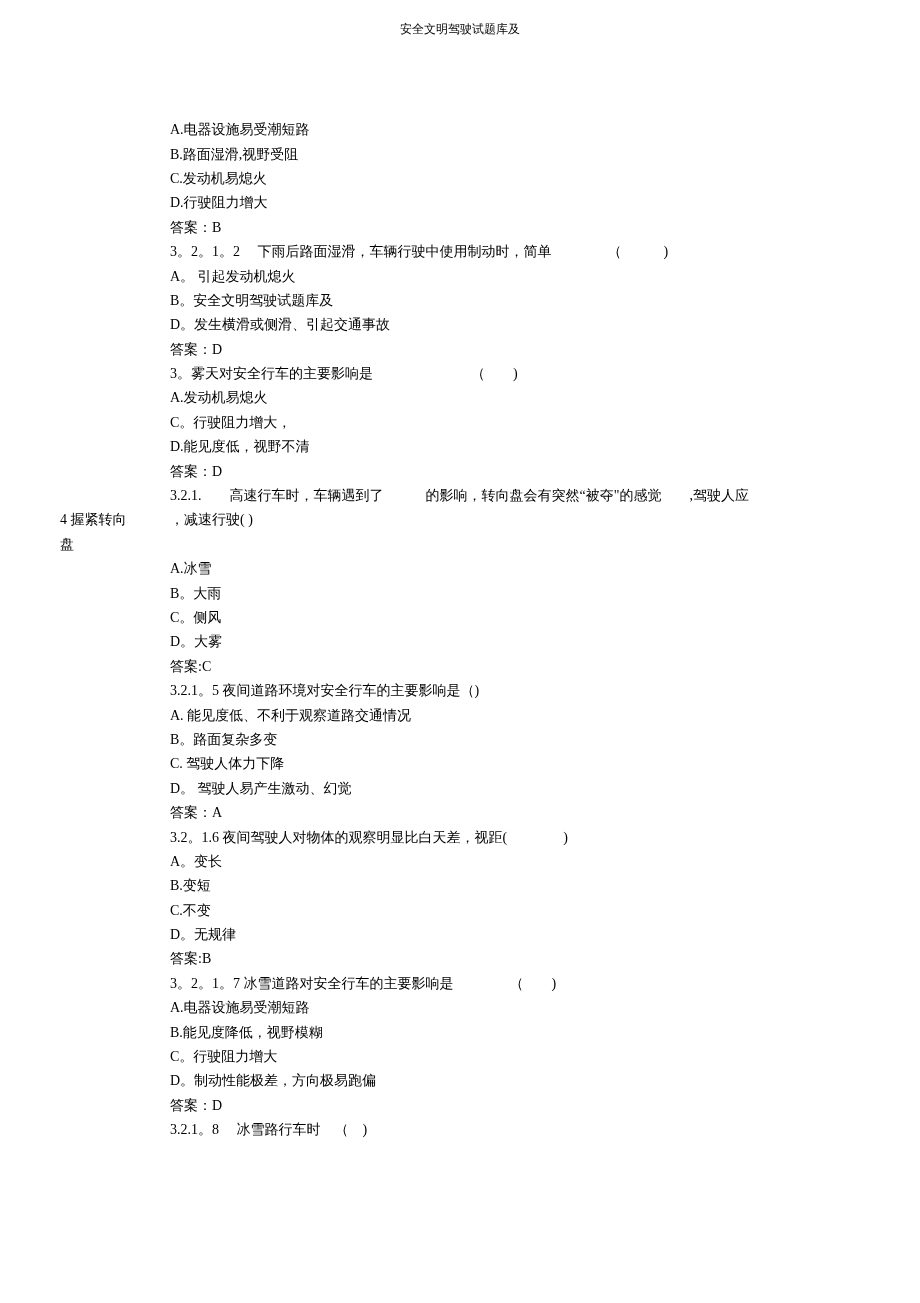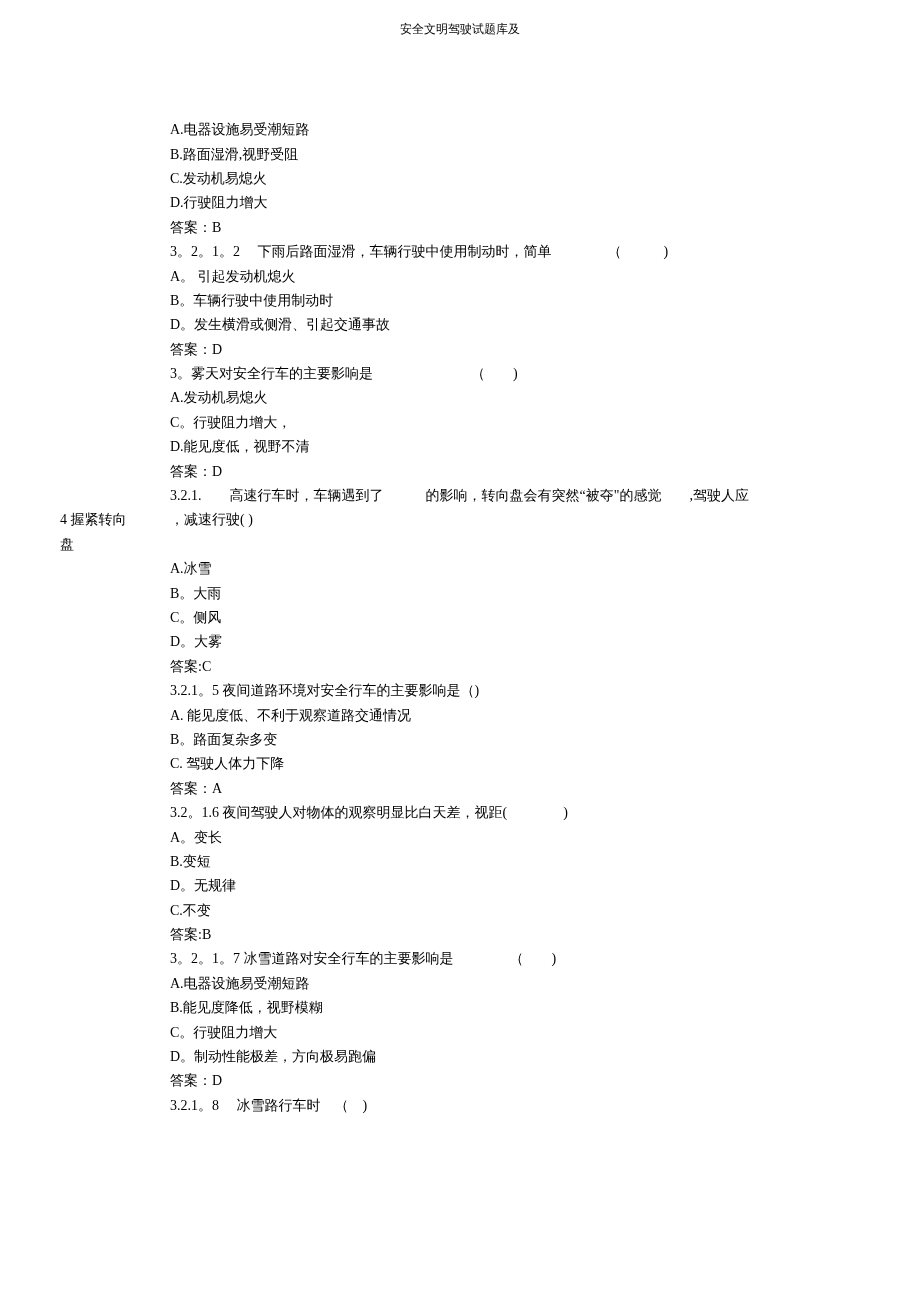--- a/index.html
+++ b/index.html
@@ -40,46 +40,47 @@
 <div class="page-title">安全文明驾驶试题库及</div>
 
 <div class="content" id="content">
     <div class="line"><span>A.电器设施易受潮短路</span></div>
     <div class="line"><span>B.路面湿滑,视野受阻</span></div>
     <div class="line"><span>C.发动机易熄火</span></div>
     <div class="line"><span>D.行驶阻力增大</span></div>
     <div class="line"><span>答案：B</span></div>
     <div class="line"><span>3。2。1。2　 下雨后路面湿滑，车辆行驶中使用制动时，简单　　　　（　　　)</span></div>
     <div class="line"><span>A。 引起发动机熄火</span></div>
-    <div class="line"><span>B。车辆行驶中使用制动时</span></div>
+    <div class="line"><span>B。安全文明驾驶试题库及</span></div>
     <div class="line"><span>D。发生横滑或侧滑、引起交通事故</span></div>
     <div class="line"><span>答案：D</span></div>
     <div class="line"><span>3。雾天对安全行车的主要影响是　　　　　　　（　　)</span></div>
     <div class="line"><span>A.发动机易熄火</span></div>
     <div class="line"><span>C。行驶阻力增大，</span></div>
     <div class="line"><span>D.能见度低，视野不清</span></div>
     <div class="line"><span>答案：D</span></div>
     <div class="line"><span>3.2.1.　　高速行车时，车辆遇到了　　　的影响，转向盘会有突然“被夺"的感觉　　,驾驶人应</span></div>
     <div class="line hanging-block"><span class="hanging-left">4 握紧转向</span><span>，减速行驶( )</span></div>
     <div class="line hanging-block"><span class="hanging-left">盘</span><span>&nbsp;</span></div>
     <div class="line"><span>A.冰雪</span></div>
     <div class="line"><span>B。大雨</span></div>
     <div class="line"><span>C。侧风</span></div>
     <div class="line"><span>D。大雾</span></div>
     <div class="line"><span>答案:C</span></div>
     <div class="line"><span>3.2.1。5 夜间道路环境对安全行车的主要影响是（)</span></div>
     <div class="line"><span>A. 能见度低、不利于观察道路交通情况</span></div>
     <div class="line"><span>B。路面复杂多变</span></div>
     <div class="line"><span>C. 驾驶人体力下降</span></div>
+    <div class="line"><span>D。 驾驶人易产生激动、幻觉</span></div>
     <div class="line"><span>答案：A</span></div>
     <div class="line"><span>3.2。1.6 夜间驾驶人对物体的观察明显比白天差，视距(　　　　)</span></div>
     <div class="line"><span>A。变长</span></div>
     <div class="line"><span>B.变短</span></div>
+    <div class="line"><span>C.不变</span></div>
     <div class="line"><span>D。无规律</span></div>
-    <div class="line"><span>C.不变</span></div>
     <div class="line"><span>答案:B</span></div>
     <div class="line"><span>3。2。1。7 冰雪道路对安全行车的主要影响是　　　　（　　)</span></div>
     <div class="line"><span>A.电器设施易受潮短路</span></div>
     <div class="line"><span>B.能见度降低，视野模糊</span></div>
     <div class="line"><span>C。行驶阻力增大</span></div>
     <div class="line"><span>D。制动性能极差，方向极易跑偏</span></div>
     <div class="line"><span>答案：D</span></div>
     <div class="line"><span>3.2.1。8　 冰雪路行车时　（　)</span></div>
   </div>
 

